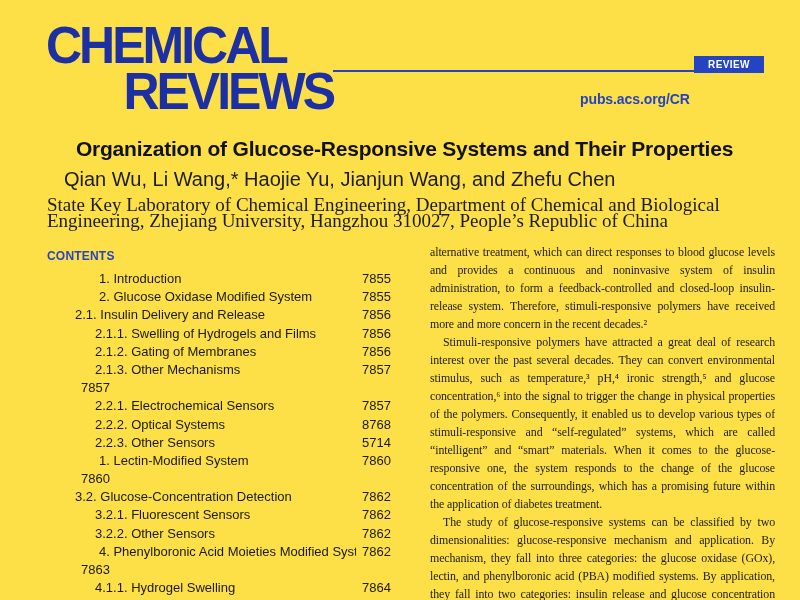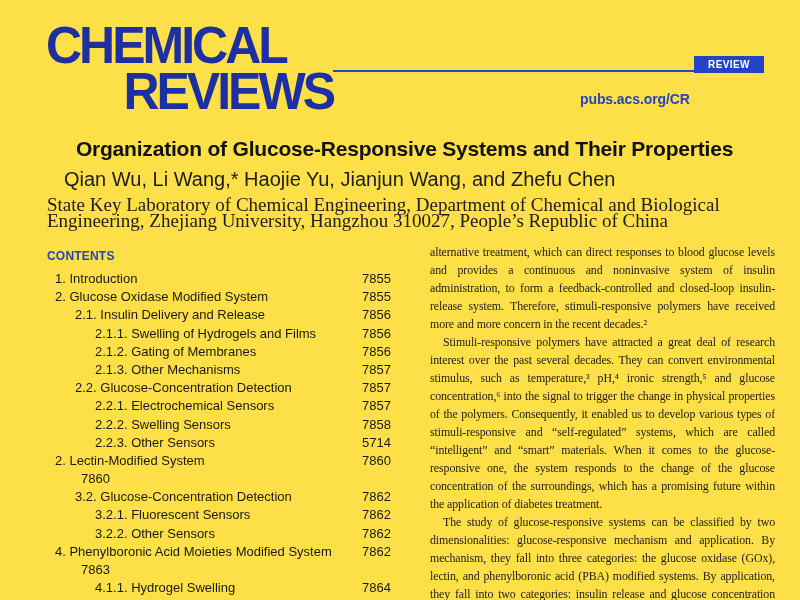--- a/index.html
+++ b/index.html
@@ -69,21 +69,21 @@
   .toc{
     position:absolute;left:47px;top:271px;width:344px;height:329px;
     overflow:hidden;font-size:13px;color:#191919;
   }
   .toc-row{
     display:flex;justify-content:space-between;align-items:baseline;
     height:18.2px;
   }
   .toc-row .toc-label{white-space:nowrap;overflow:hidden;}
   .toc-row .toc-page{flex:0 0 auto;padding-left:6px;}
-  .toc-row.lv1{padding-left:8px;}
+  .toc-row.lv1{padding-left:8px;margin-left:44px;}
   .toc-row.lv2{padding-left:28px;}
   .toc-row.lv3{padding-left:48px;}
 
   
   .bodycol{
     position:absolute;left:430px;top:243px;width:345px;height:357px;
     overflow:hidden;
     font-family:"Liberation Serif", serif;
     font-size:11.9px;line-height:18px;letter-spacing:-0.1px;
     text-align:justify;color:var(--ink);
@@ -128,37 +128,36 @@
       </div>
       <div class="toc-row lv3">
         <span class="toc-label">2.1.2. Gating of Membranes</span>
         <span class="toc-page">7856</span>
       </div>
       <div class="toc-row lv3">
         <span class="toc-label">2.1.3. Other Mechanisms</span>
         <span class="toc-page">7857</span>
       </div>
       <div class="toc-row lv2">
-        <span class="toc-label">2.2. Glucose-Concentration Detection</span>
         <span class="toc-page">7857</span>
       </div>
       <div class="toc-row lv3">
         <span class="toc-label">2.2.1. Electrochemical Sensors</span>
         <span class="toc-page">7857</span>
       </div>
       <div class="toc-row lv3">
-        <span class="toc-label">2.2.2. Swelling Sensors</span>
-        <span class="toc-page">7858</span>
+        <span class="toc-label">2.2.2. Optical Systems</span>
+        <span class="toc-page">8768</span>
       </div>
       <div class="toc-row lv3">
         <span class="toc-label">2.2.3. Other Sensors</span>
         <span class="toc-page">5714</span>
       </div>
       <div class="toc-row lv1">
-        <span class="toc-label">2. Lectin-Modified System</span>
+        <span class="toc-label">1. Lectin-Modified System</span>
         <span class="toc-page">7860</span>
       </div>
       <div class="toc-row lv2">
         <span class="toc-page">7860</span>
       </div>
       <div class="toc-row lv2">
         <span class="toc-label">3.2. Glucose-Concentration Detection</span>
         <span class="toc-page">7862</span>
       </div>
       <div class="toc-row lv3">

